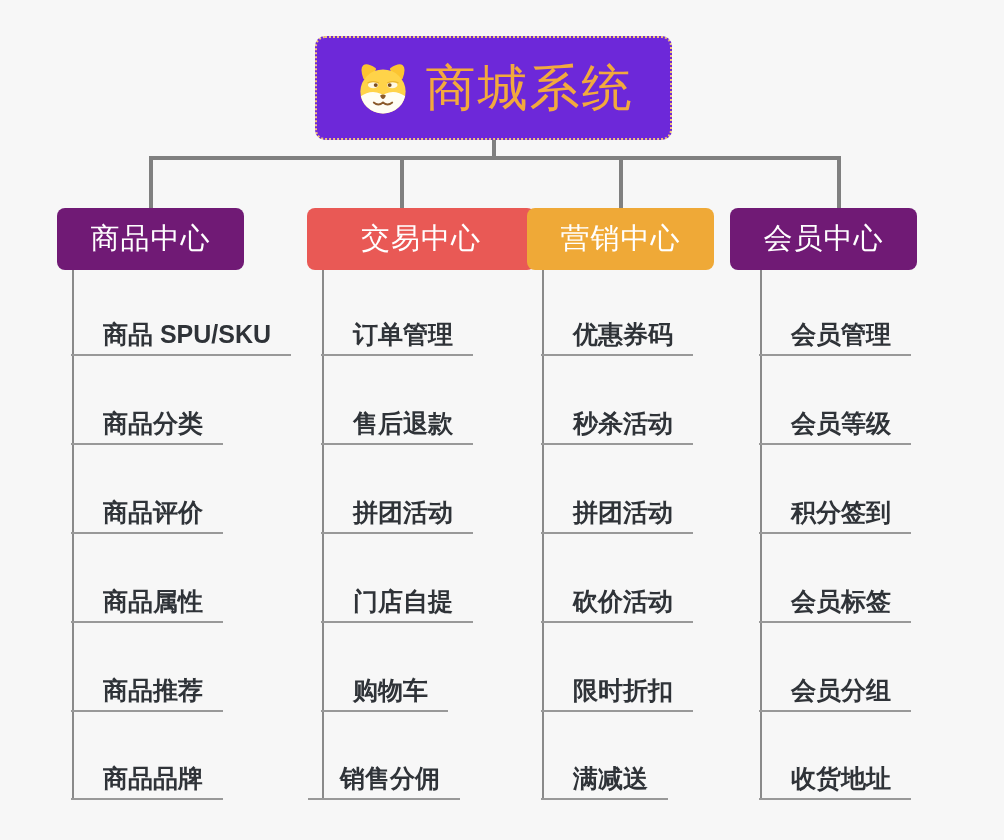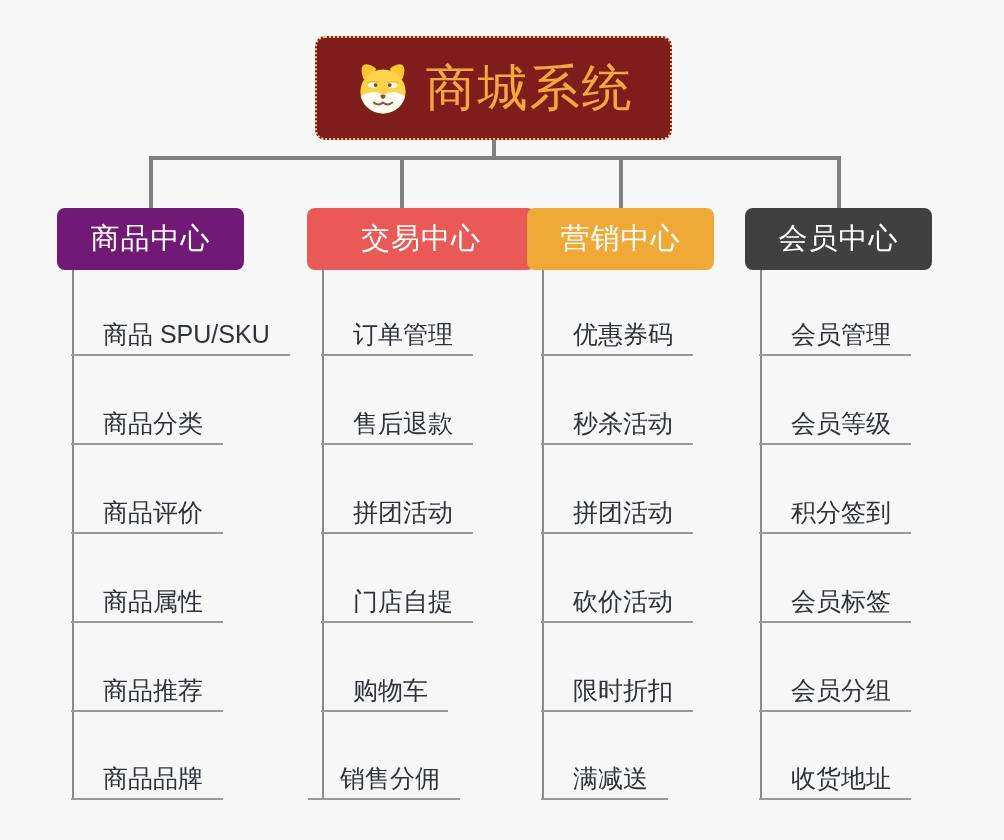--- a/index.html
+++ b/index.html
@@ -6,21 +6,21 @@
   body{
     width:1004px;height:840px;position:relative;overflow:hidden;
     background:#f7f7f7;
     font-family:"Liberation Sans","DejaVu Sans",sans-serif;
   }
   #canvas{position:absolute;inset:0;}
 
   
   .root-node{
     position:absolute;left:315px;top:36px;width:357px;height:104px;
-    background:#7f1d1d;border:2px dotted #f2c478;border-radius:10px;
+    background:#6d28d9;border:2px dotted #f2c478;border-radius:10px;
     box-sizing:border-box;
     display:flex;align-items:center;justify-content:center;gap:14px;
     cursor:default;
   }
   .root-title{
     font-size:50px;letter-spacing:2px;color:#f2a93d;font-weight:400;
     line-height:1;white-space:nowrap;
   }
   .root-icon{width:58px;height:56px;flex:0 0 auto;}
 
@@ -35,21 +35,21 @@
     color:#ffffff;font-size:29px;letter-spacing:1px;white-space:nowrap;
     cursor:default;box-sizing:border-box;
   }
 
   
   .child-item{
     position:absolute;
     font-size:25px;color:#2f3338;line-height:31px;
     padding:0 20px 4px 32px;
     border-bottom:2px solid #999999;
-    white-space:nowrap;cursor:default;
+    white-space:nowrap;cursor:default;font-weight:bold;
   }
 </style>
 </head>
 <body>
 
 <div id="canvas">
 
   <div class="root-node">
     <svg class="root-icon" viewBox="0 0 100 94" aria-hidden="true">
 
@@ -105,21 +105,21 @@
       <span>营销中心</span>
     </div>
     <div class="vline" style="left: 542px; top: 270px; height: 530px;"></div>
     <div class="child-item" style="left: 541px; top: 319px;">优惠券码</div>
     <div class="child-item" style="left: 541px; top: 408px;">秒杀活动</div>
     <div class="child-item" style="left: 541px; top: 497px;">拼团活动</div>
     <div class="child-item" style="left: 541px; top: 586px;">砍价活动</div>
     <div class="child-item" style="left: 541px; top: 675px;">限时折扣</div>
     <div class="child-item" style="left: 541px; top: 763px;">满减送</div>
     <div class="conn" style="left: 836.5px; top: 160px; width: 4px; height: 48px;"></div>
-    <div class="branch-box" style="left: 745px; width: 187px; background: #404040;">
+    <div class="branch-box" style="left: 730px; width: 187px; background: #701a75;">
       <span>会员中心</span>
     </div>
     <div class="vline" style="left: 760px; top: 270px; height: 530px;"></div>
     <div class="child-item" style="left: 759px; top: 319px;">会员管理</div>
     <div class="child-item" style="left: 759px; top: 408px;">会员等级</div>
     <div class="child-item" style="left: 759px; top: 497px;">积分签到</div>
     <div class="child-item" style="left: 759px; top: 586px;">会员标签</div>
     <div class="child-item" style="left: 759px; top: 675px;">会员分组</div>
     <div class="child-item" style="left: 759px; top: 763px;">收货地址</div>
   </div>

